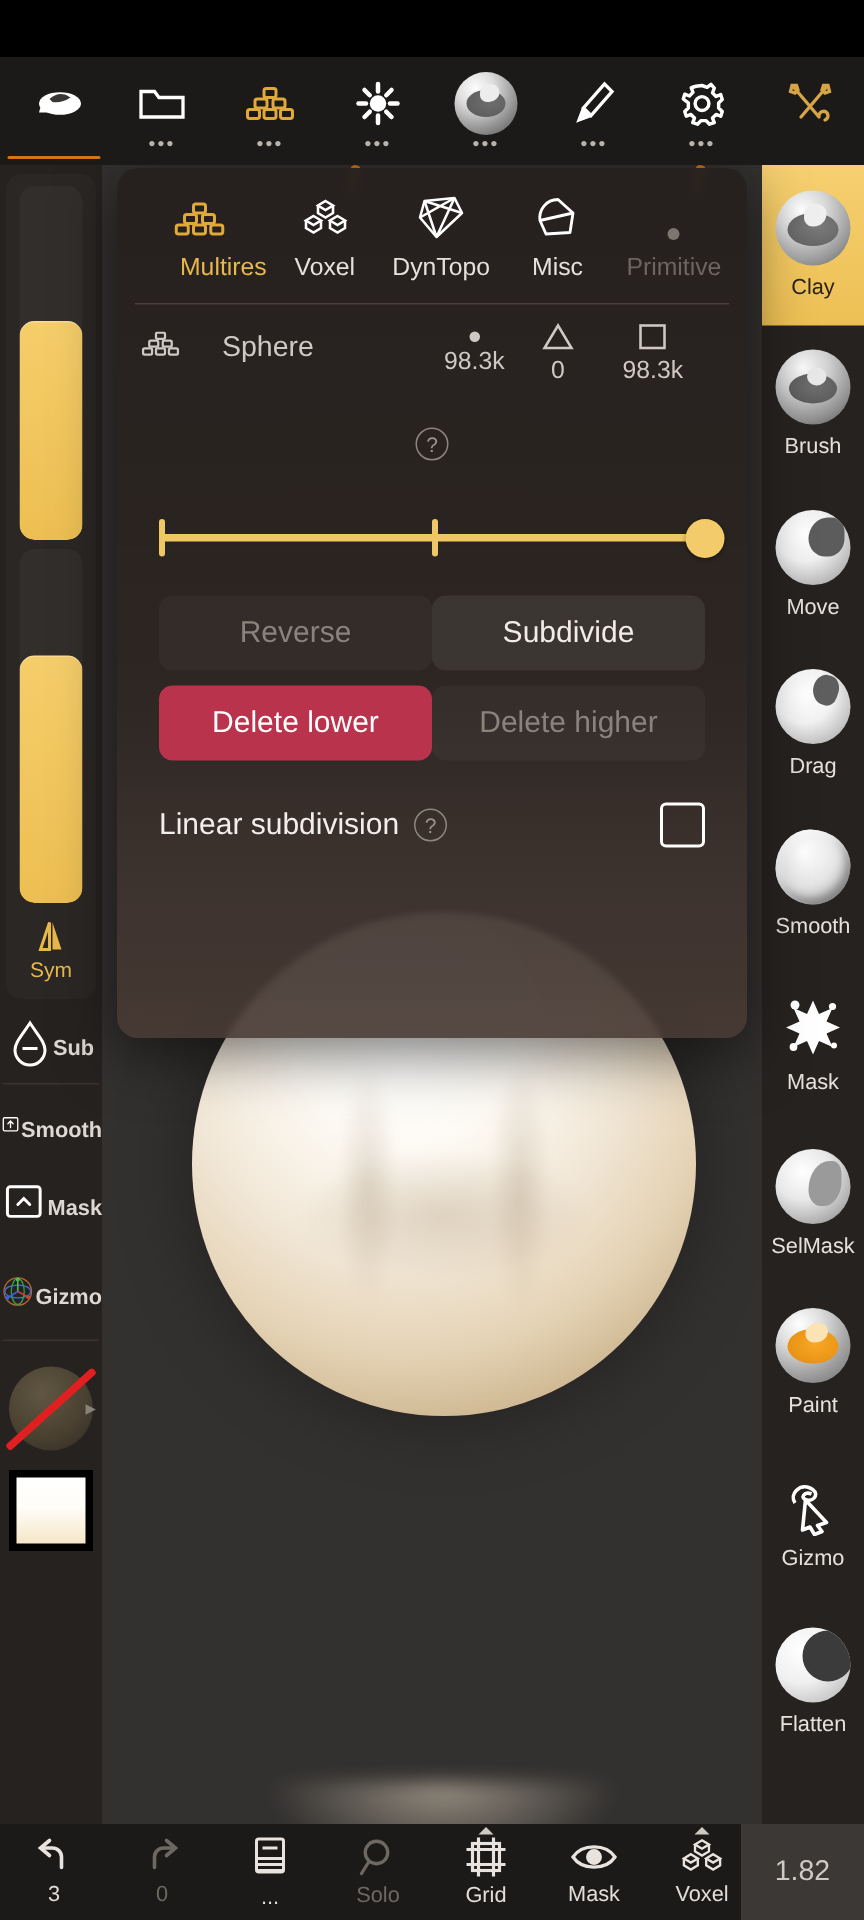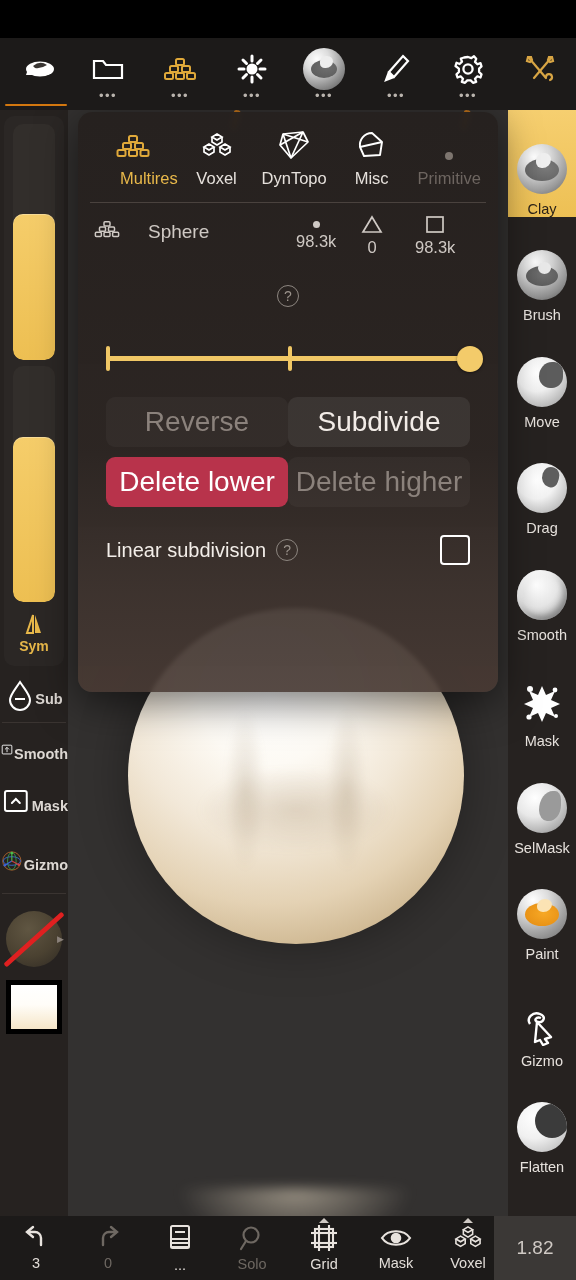--- a/index.html
+++ b/index.html
@@ -63,21 +63,21 @@
     border-radius:3px; transform:rotate(13deg); z-index:12;
   }
 
   
   .leftbar{
     position:absolute; left:0; top:110px; width:68px; bottom:38px;
     background:#262220; z-index:25; display:flex; flex-direction:column;
   }
   .sliders-box{
     margin:6px 4px 0 4px; background:#2b2725; border-radius:10px;
-    padding:8px 0 4px 0; display:flex; flex-direction:column; align-items:center;font-weight:bold;
+    padding:8px 0 4px 0; display:flex; flex-direction:column; align-items:center;
   }
   .vslider{
     width:42px; height:236px; background:#322e2b; border-radius:10px;
     position:relative; margin-bottom:6px; overflow:hidden;
   }
   .vfill{
     position:absolute; left:0; right:0; bottom:0;
     background:linear-gradient(180deg,#f5cd6a,#edbf52);
     border-radius:10px;
     box-shadow:inset 0 1px 0 rgba(255,255,255,0.3);
@@ -114,21 +114,21 @@
   }
   .tiny-caret{ position:absolute; right:2px; font-size:9px; color:#8a817a; }
 
   
   .rightbar{
     position:absolute; right:0; top:110px; width:68px; bottom:38px;
     background:#262220; z-index:25; overflow:hidden;
   }
   .rb-item{
     height:106.5px; display:flex; flex-direction:column;
-    align-items:center; justify-content:flex-end; position:relative;
+    align-items:center; justify-content:center; position:relative;
   }
   .rb-item.active{ background:linear-gradient(180deg,#f6cf70,#edc054); }
   .rb-item.active .rb-label{ color:#2b2218; }
   .rb-label{ font-size:14.5px; color:#e6e1dc; margin-top:7px; white-space:nowrap; }
   .ball{ width:50px; height:50px; border-radius:50%; position:relative; }
 
   
   .modal{
     position:absolute; left:78px; top:112px; width:420px; height:580px;
     background:linear-gradient(180deg, rgba(38,33,31,0.97) 0%, rgba(44,37,34,0.96) 58%,
@@ -175,21 +175,21 @@
   }
   .stick{ position:absolute; top:5px; width:4px; height:25px; background:#f0c765; border-radius:2px; }
   .sknob{
     position:absolute; top:5px; width:26px; height:26px; border-radius:50%;
     background:#f3cb6a; box-shadow:0 1px 3px rgba(0,0,0,0.4);
   }
 
   .btnrow{ display:flex; margin:22px 28px 0 28px; gap:0; }
   .pbtn{
     flex:1; height:50px; border-radius:9px; display:flex;
-    align-items:center; justify-content:center; font-size:28px;
+    align-items:center; justify-content:center; font-size:20px;
   }
   .pbtn.dim{ color:#8b827c; background:rgba(255,255,255,0.035); }
   .pbtn.norm{ color:#f2ece7; background:rgba(255,255,255,0.075); }
   .pbtn.danger{ color:#fff; background:#b8334b; }
   .btnrow.second{ margin-top:10px; }
 
   .checkrow{
     display:flex; align-items:center; justify-content:space-between;
     margin:26px 28px 0 28px; height:34px;
   }

